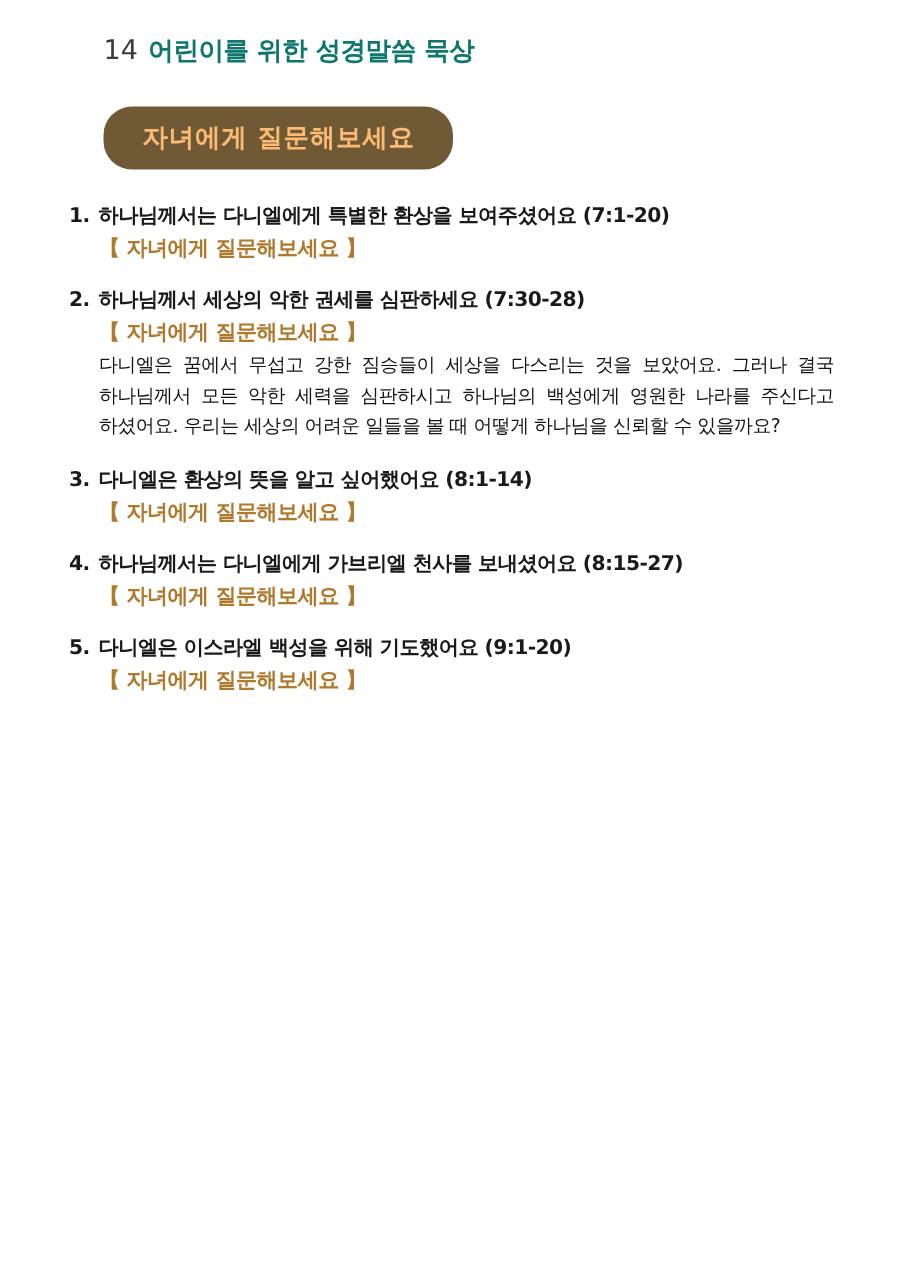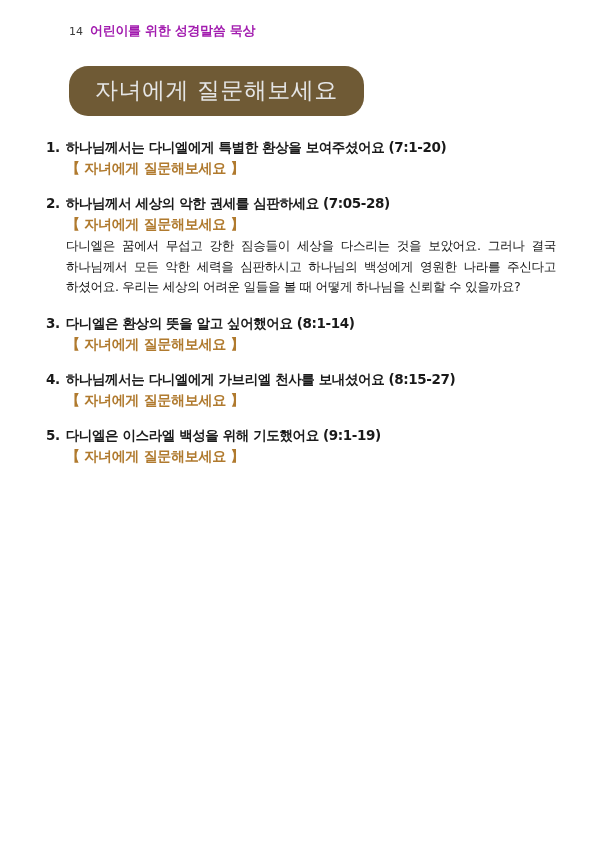--- a/index.html
+++ b/index.html
@@ -23,41 +23,41 @@
   }
   
   .header {
     display: flex;
     align-items: baseline;
     gap: 7px;
     padding-left: 25px;
     margin-bottom: 26px;
   }
   .header .page-num {
-    font-size: 11px;
+    font-size: 18px;
     color: #3b3b3b;
     font-weight: 400;
   }
   .header .header-title {
-    font-size: 13px;
-    color: #a21caf;
+    font-size: 17px;
+    color: #0f766e;
     font-weight: 700;
     letter-spacing: -0.3px;
   }
   
   .banner-wrap {
     padding-left: 25px;
     margin-bottom: 22px;
   }
   .banner {
     display: inline-block;
     background: #6f5a35;
-    color: #e5e5e5;
-    font-size: 23px;
-    font-weight: 400;
+    color: #fdba74;
+    font-size: 17px;
+    font-weight: 700;
     letter-spacing: 0.5px;
     padding: 9px 26px 10px 26px;
     border-radius: 19px;
   }
   
   .qlist {
     padding-left: 2px;
   }
   .qblock {
     margin-bottom: 16px;
@@ -123,21 +123,21 @@
         <span class="qtext">하나님께서는 다니엘에게 특별한 환상을 보여주셨어요 (7:1-20)</span>
       </div>
       <div class="qbody">
         <div class="qtag">【 자녀에게 질문해보세요 】</div>
       </div>
     </div>
 
     <div class="qblock">
       <div class="qtitle">
         <span class="qnum">2.</span>
-        <span class="qtext">하나님께서 세상의 악한 권세를 심판하세요 (7:05-28)</span>
+        <span class="qtext">하나님께서 세상의 악한 권세를 심판하세요 (7:30-28)</span>
       </div>
       <div class="qbody">
         <div class="qtag">【 자녀에게 질문해보세요 】</div>
         <div class="qpara">다니엘은 꿈에서 무섭고 강한 짐승들이 세상을 다스리는 것을 보았어요. 그러나 결국 하나님께서 모든 악한 세력을 심판하시고 하나님의 백성에게 영원한 나라를 주신다고 하셨어요. 우리는 세상의 어려운 일들을 볼 때 어떻게 하나님을 신뢰할 수 있을까요?</div>
       </div>
     </div>
 
     <div class="qblock">
       <div class="qtitle">
         <span class="qnum">3.</span>
@@ -154,21 +154,21 @@
         <span class="qtext">하나님께서는 다니엘에게 가브리엘 천사를 보내셨어요 (8:15-27)</span>
       </div>
       <div class="qbody">
         <div class="qtag">【 자녀에게 질문해보세요 】</div>
       </div>
     </div>
 
     <div class="qblock">
       <div class="qtitle">
         <span class="qnum">5.</span>
-        <span class="qtext">다니엘은 이스라엘 백성을 위해 기도했어요 (9:1-19)</span>
+        <span class="qtext">다니엘은 이스라엘 백성을 위해 기도했어요 (9:1-20)</span>
       </div>
       <div class="qbody">
         <div class="qtag">【 자녀에게 질문해보세요 】</div>
       </div>
     </div>
 
   </div>
 </div>
 
 </body></html>

